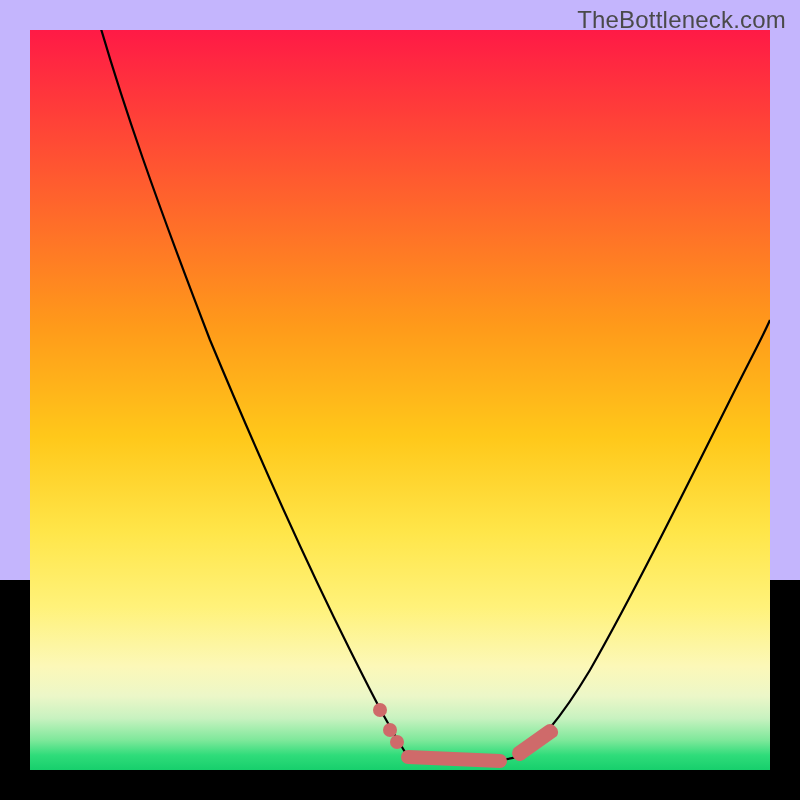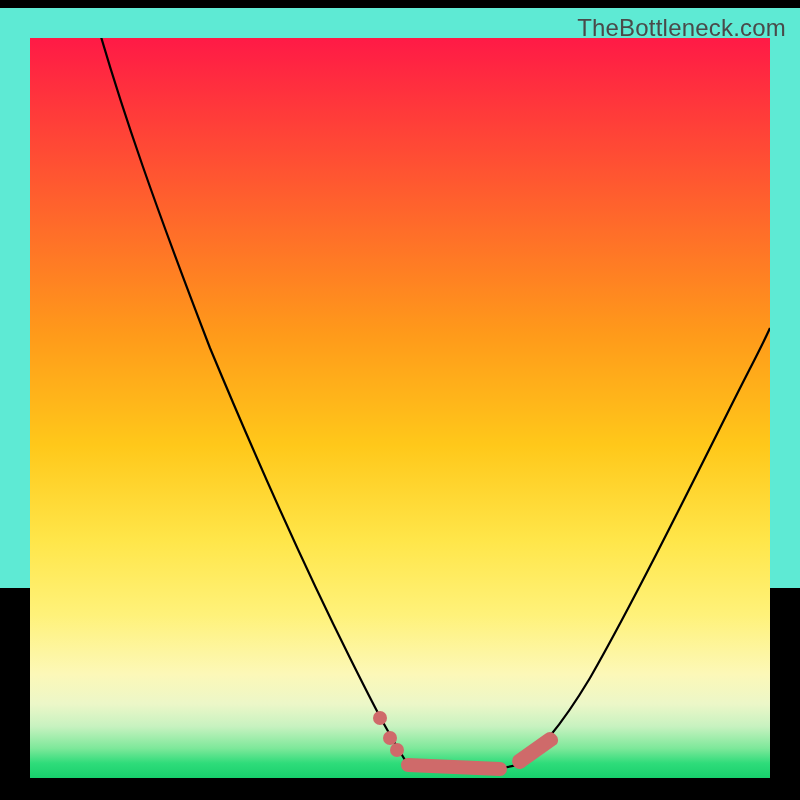--- a/index.html
+++ b/index.html
@@ -10,22 +10,21 @@
     background: #000;
     overflow: hidden;
     font-family: Arial, Helvetica, sans-serif;
   }
   .frame {
     position: absolute;
     left: 0;
     top: 0;
     width: 800px;
     height: 580px;
-    background: #5eead4;
-    margin-top: 8px;
+    background: #c4b5fd;
   }
   .plot {
     position: absolute;
     left: 30px;
     top: 30px;
     width: 740px;
     height: 740px;
     overflow: hidden;
   }
   .gradient {

